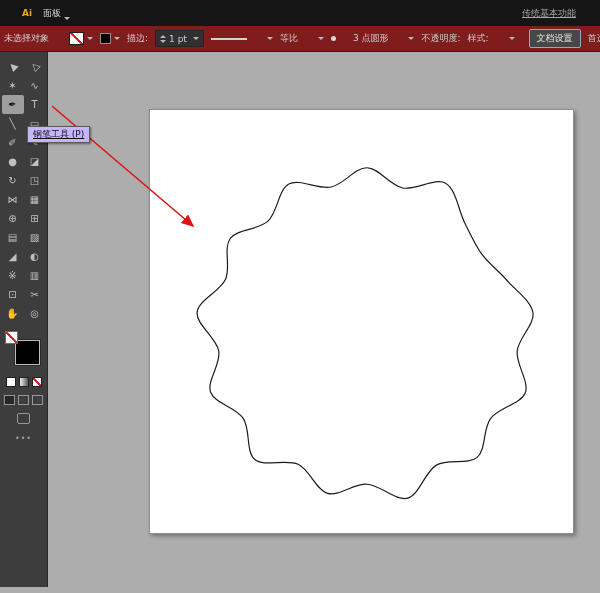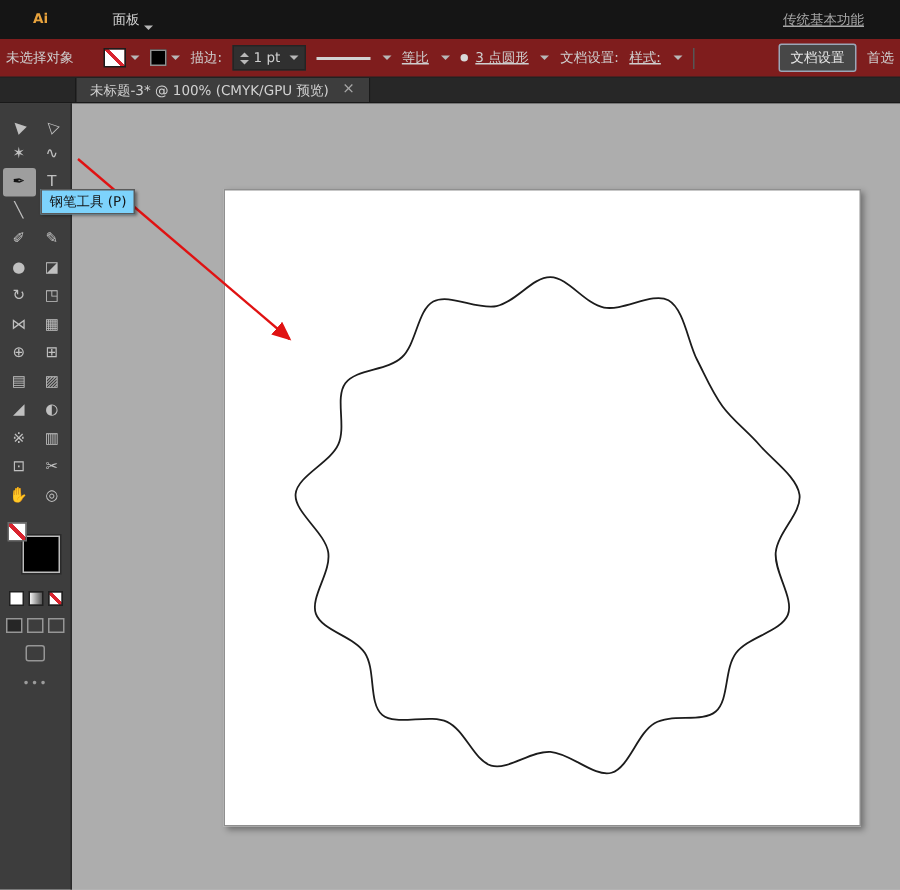--- a/index.html
+++ b/index.html
@@ -6,42 +6,42 @@
   html,body { width:600px; height:593px; }
   body { font-family:"DejaVu Sans", "Liberation Sans", sans-serif; background:#888; }
   .app { position:relative; width:600px; height:593px; overflow:hidden; background:#adadad; }
 
   
   .menubar { height:26px; background:#151515; display:flex; align-items:center;
              font-size:9px; color:#d6d6d6; padding:0 20px; white-space:nowrap; }
   .logo { color:#e8a33d; font-weight:bold; margin:0 6px 0 2px; font-size:9px; }
   .menu-items { display:flex; }
   .menu-item { padding:0 5px; cursor:default; }
-  .panel-menu { display:inline-flex; align-items:flex-end; padding:0 5px;margin-left:32px; }
+  .panel-menu { display:inline-flex; align-items:flex-end; padding:0 5px; }
   .workspace { margin-left:auto; color:#a8a8a8; padding-right:4px;text-decoration:underline; }
 
   .caret { display:inline-block; width:0; height:0; border-left:3px solid transparent;
            border-right:3px solid transparent; border-top:3px solid #b8b8b8; margin-left:3px; }
 
   
   .controlbar { height:26px; background:#7f1d1d; border-bottom:1px solid #222;
                 display:flex; align-items:center; font-size:9px; color:#cfcfcf;
                 padding:0 4px; gap:7px; position:relative; white-space:nowrap; overflow:hidden; }
   .status { width:58px; flex:none; }
   .well { display:inline-flex; align-items:center; }
   .swatch-none { width:15px; height:13px; border:1px solid #1c1c1c;
                  background:linear-gradient(45deg,#fff 43%,#d9232e 43%,#d9232e 57%,#fff 57%); }
   .swatch-stroke { width:11px; height:11px; background:#000; border:1px solid #909090; }
   .stepper { display:inline-flex; align-items:center; gap:3px; background:#303030;
              border:1px solid #242424; height:17px; padding:0 4px; }
   .spin { display:inline-flex; flex-direction:column; gap:2px; }
   .spin i { display:block; width:0; height:0; border-left:3px solid transparent; border-right:3px solid transparent; }
   .spin .up { border-bottom:3px solid #b8b8b8; }
   .spin .down { border-top:3px solid #b8b8b8; }
-  .dropdown { display:inline-flex; align-items:center; gap:5px;text-decoration:underline; }
+  .dropdown { display:inline-flex; align-items:center; gap:17px; }
   .line-preview { display:inline-block; width:36px; border-top:2px solid #d2d2d2; }
   .dot { width:5px; height:5px; border-radius:50%; background:#d8d8d8; display:inline-block; }
   .divider { width:1px; height:14px; background:#565656; }
   .right-group { margin-left:auto; display:inline-flex; align-items:center; gap:7px; }
   .btn { font-size:9px; font-family:inherit; background:#474747; border:1px solid #9aa7b8;
          border-radius:2px; color:#e6e6e6; padding:2px 7px; cursor:default; }
   .pref { color:#d0d0d0; }
 
   
   .tabbar { height:17px; background:#272727; display:flex; align-items:stretch;
@@ -81,23 +81,23 @@
 
   .canvas { flex:1; position:relative; background:#adadad; }
   .artboard { position:absolute; left:101px; top:57px; width:425px; height:425px;
               background:#fff; border:1px solid #8f8f8f; box-shadow:2px 2px 4px rgba(0,0,0,.35); }
   .artboard svg { display:block; width:100%; height:100%; }
   .blob { fill:none; stroke-width:1.2; }
 
   
   .overlay { position:absolute; left:0; top:0; width:600px; height:593px;
              z-index:50; pointer-events:none; }
-  .tooltip { position:absolute; left:27px; top:126px; z-index:60; background:#7dd3fc;
+  .tooltip { position:absolute; left:27px; top:126px; z-index:60; background:#c4b5fd;
              border:1px solid #5a5a5a; color:#141414; font-size:9px; padding:1px 5px;
-             white-space:nowrap; box-shadow:1px 1px 2px rgba(0,0,0,.45); }
+             white-space:nowrap; box-shadow:1px 1px 2px rgba(0,0,0,.45);text-decoration:underline; }
 </style>
 </head>
 <body>
 
 <div class="app">
 
   <div class="menubar">
     <span class="logo">Ai</span>
     <span class="panel-menu">
       <span>面板</span>
@@ -139,41 +139,35 @@
       <span>等比</span>
       <span class="caret"></span>
     </span>
 
     <span class="dropdown">
       <span class="dot"></span>
       <span>3 点圆形</span>
       <span class="caret"></span>
     </span>
 
-    <span class="label">文档设置:</span>
+    <span class="label">不透明度:</span>
 
     <span class="dropdown">
       <span>样式:</span>
       <span class="caret"></span>
     </span>
 
     <span class="divider"></span>
 
     <span class="right-group">
       <button class="btn">文档设置</button>
       <span class="pref">首选</span>
     </span>
   </div>
 
-  <div class="tabbar">
-    <div class="tab">
-      <span>未标题-3* @ 100% (CMYK/GPU 预览)</span>
-      <span class="close">×</span>
-    </div>
-  </div>
 
   <div class="main">
 
     <div class="toolbar">
       <div class="tool-grid">
           <div class="tool">
             <span class="glyph" style="transform: rotate(-135deg);">▶</span>
           </div>
           <div class="tool">
             <span class="glyph" style="transform: rotate(-135deg);">▷</span>

